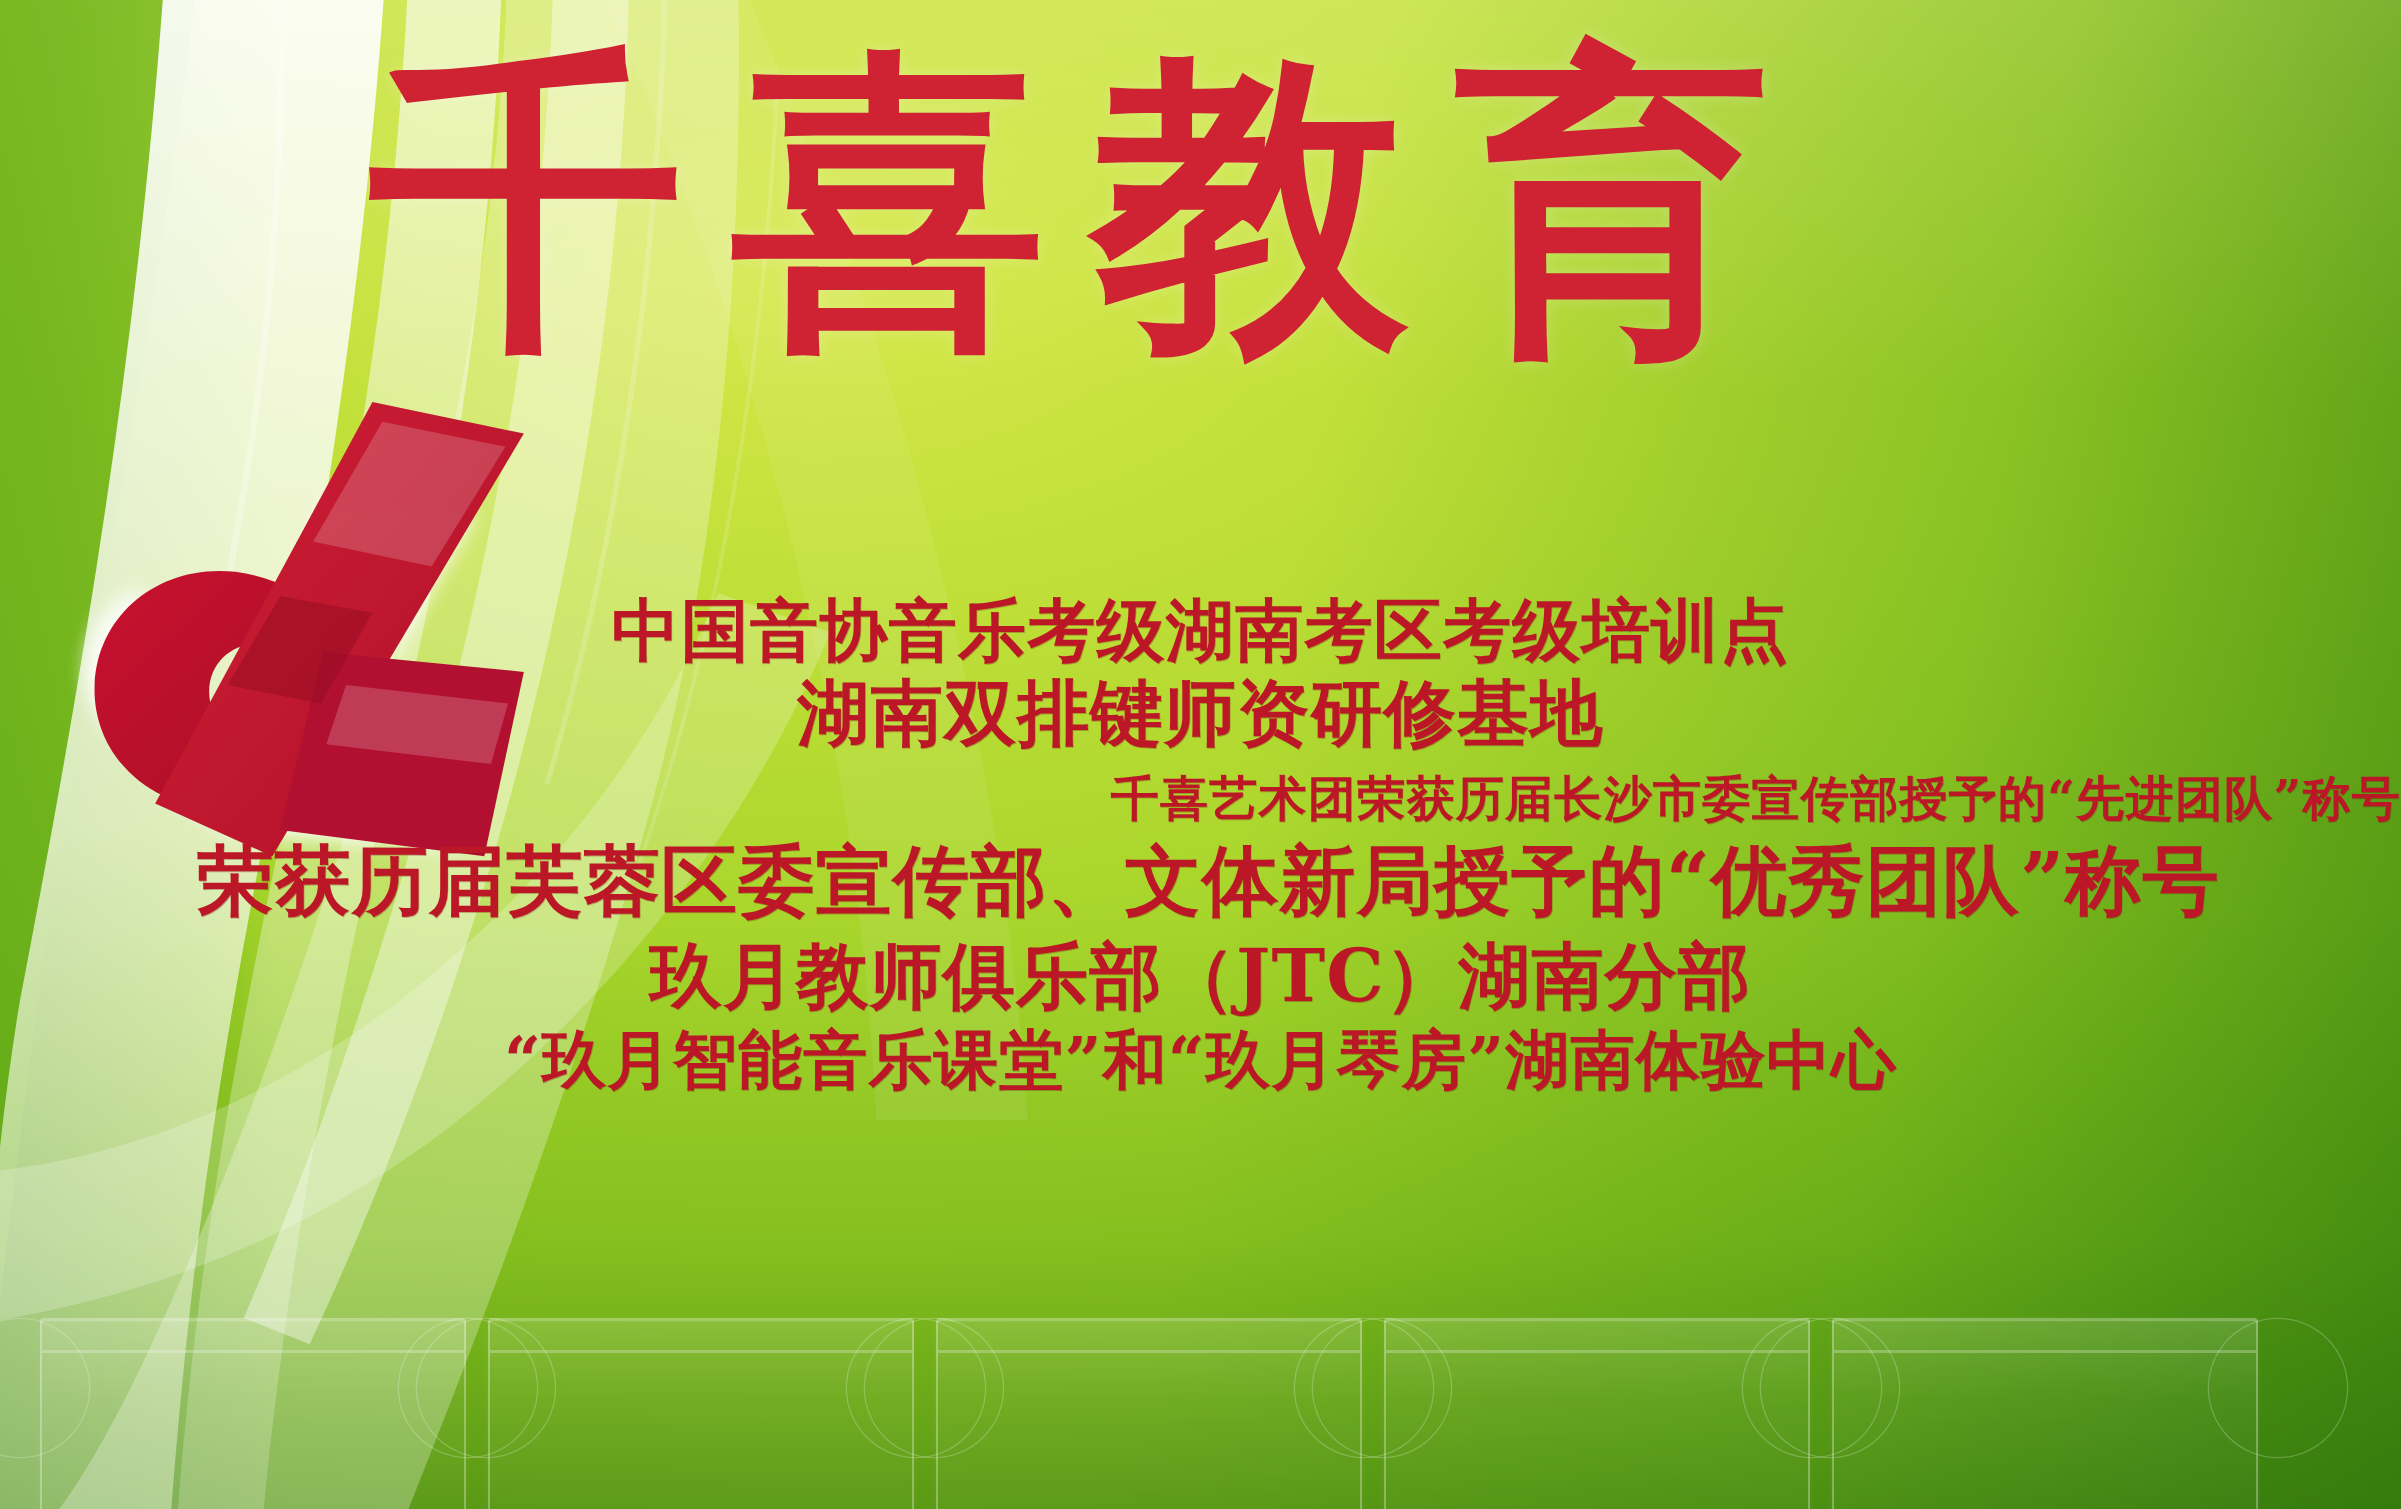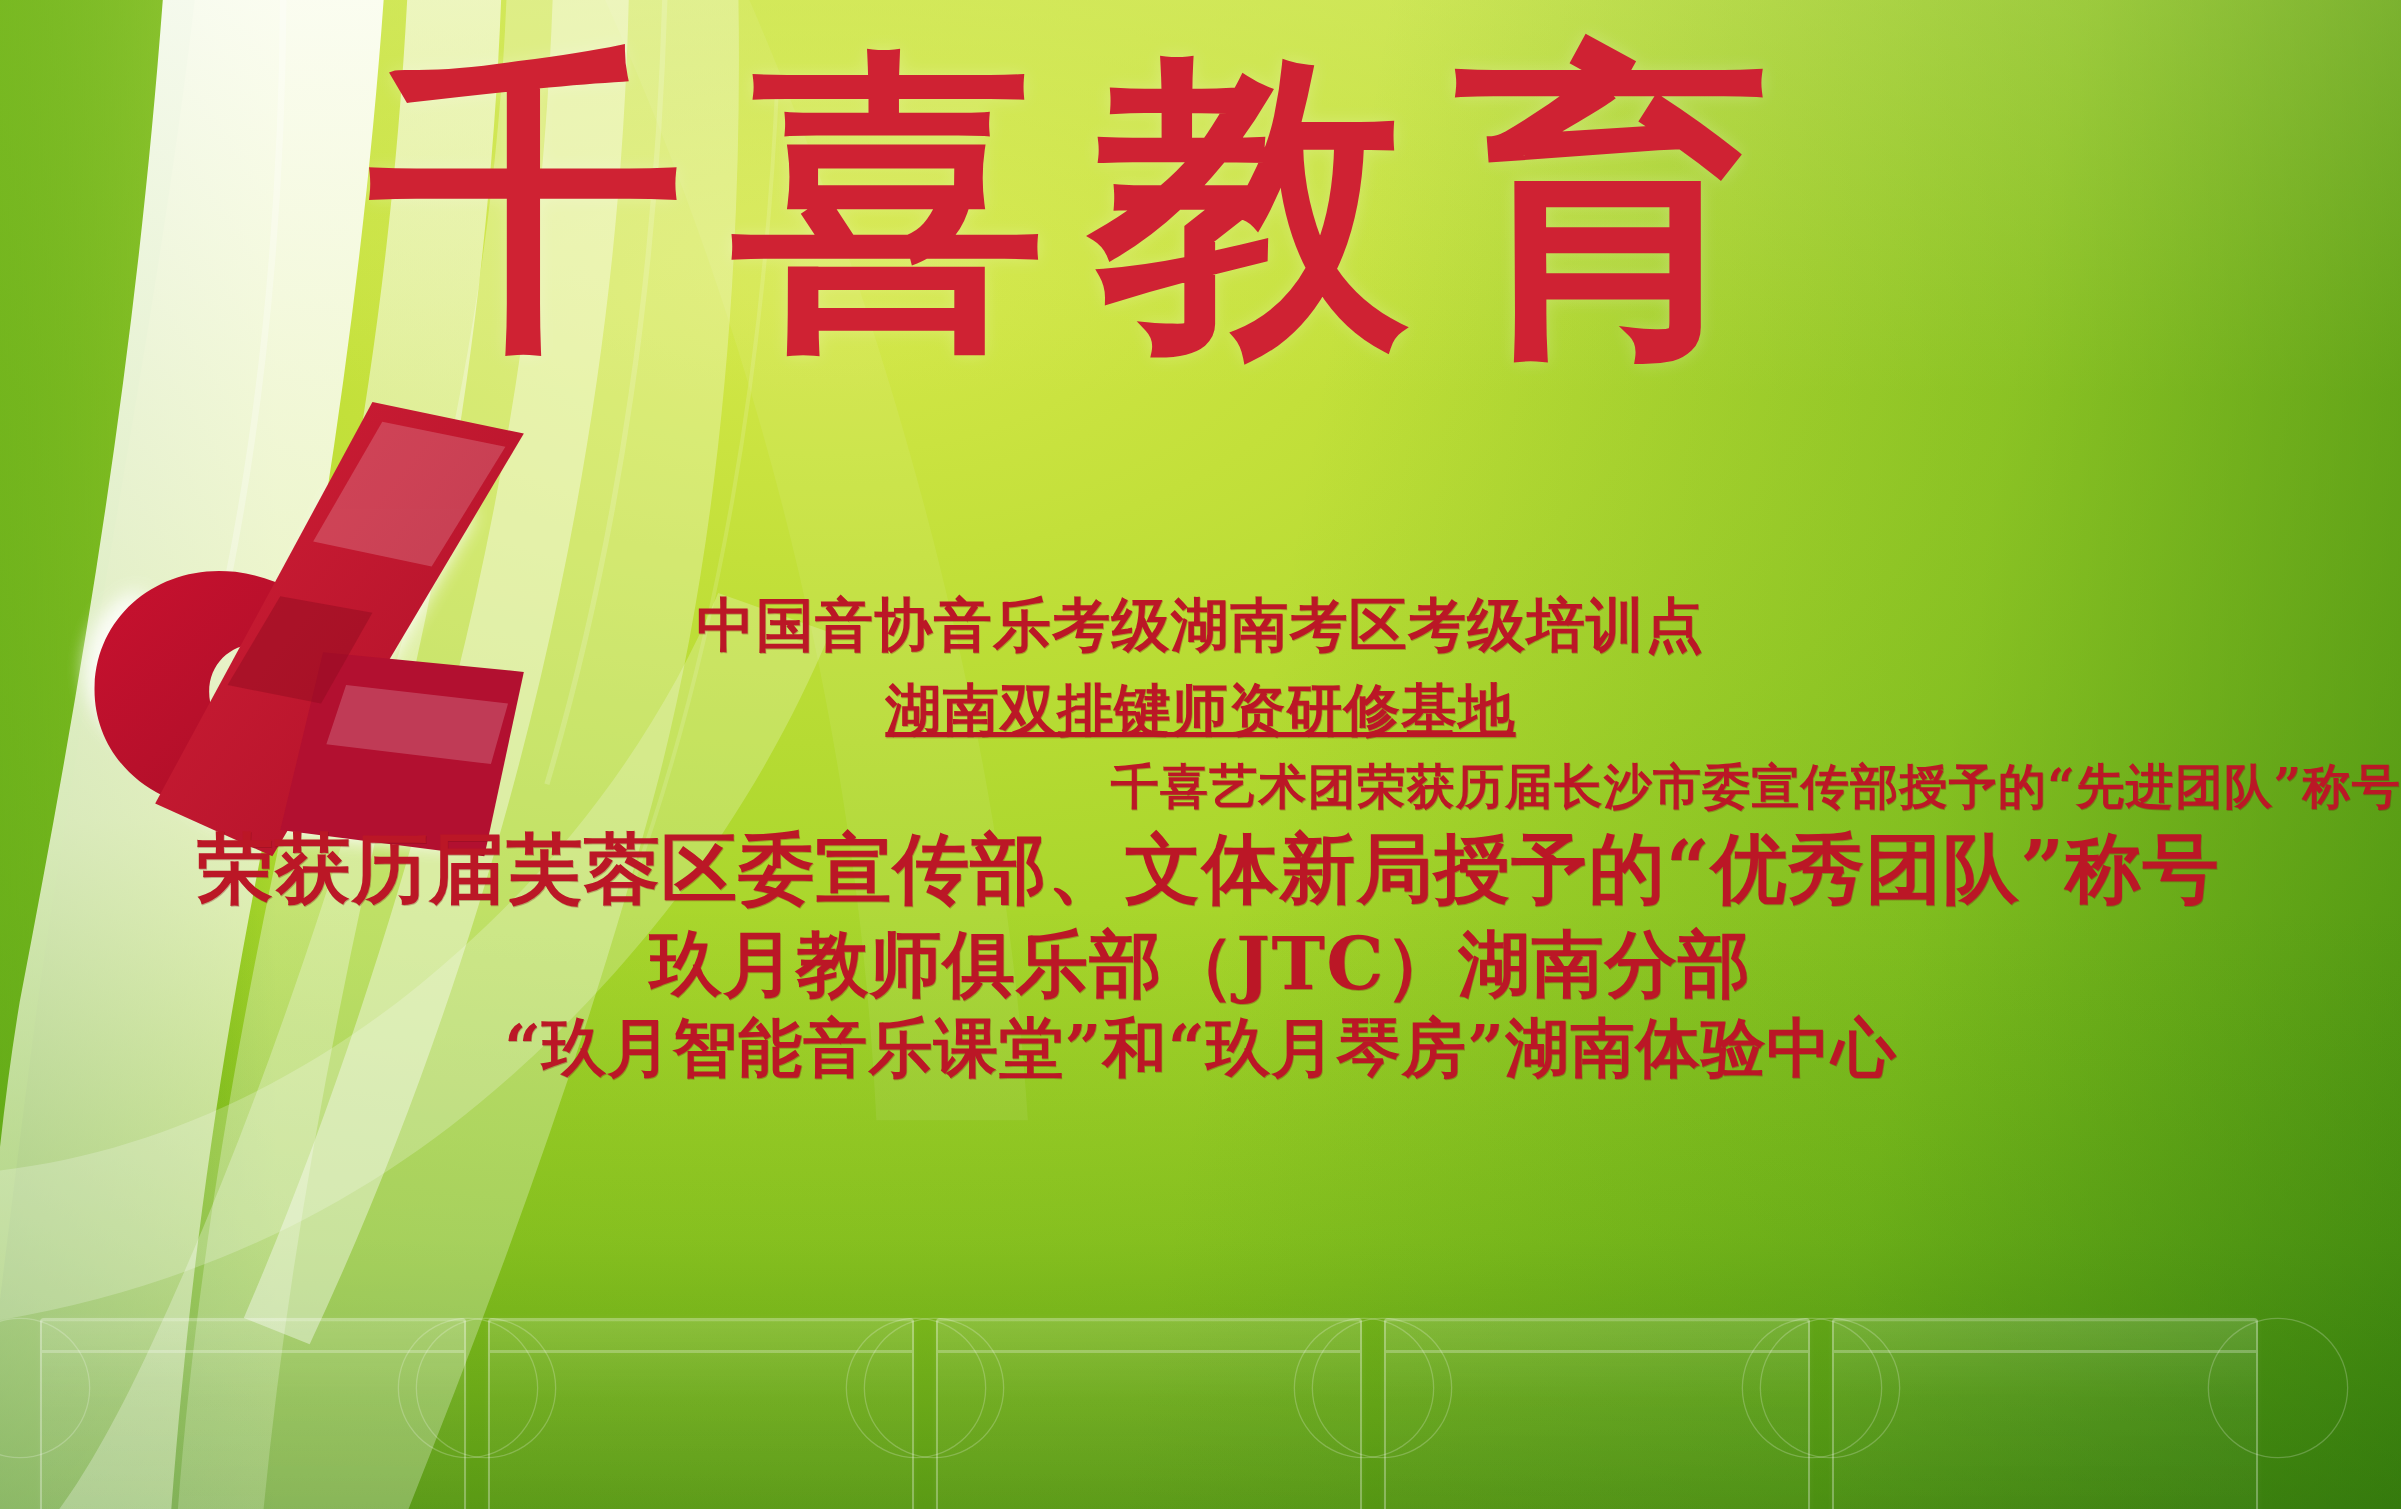--- a/index.html
+++ b/index.html
@@ -73,22 +73,22 @@
     font-family:"DejaVu Serif","Liberation Serif",serif;
     font-weight:700;
   }
   .line{
     display:block;
     white-space:nowrap;
     line-height:1.0;
     letter-spacing:1.3px;
     text-shadow:0.7px 1.3px 0 rgba(120,10,18,0.30);
   }
-  .l1{font-size:58px;margin-bottom:27px;}
-  .l2{font-size:56px;margin-bottom:25px;text-decoration:underline;}
+  .l1{font-size:68px;margin-bottom:13px;}
+  .l2{font-size:72px;margin-bottom:25px;}
   .l3{font-size:74px;margin-bottom:22.4px;}
   .l4{font-size:48px;margin-bottom:21px;text-align:right;}
   .l5{font-size:76px;margin-bottom:21px;padding-left:16px;}
   .l6{font-size:72px;margin-bottom:16px;}
   .l7{font-size:64px;margin-bottom:0;}
 
   
   .holders{
     position:absolute;
     left:0;right:0;bottom:0;

